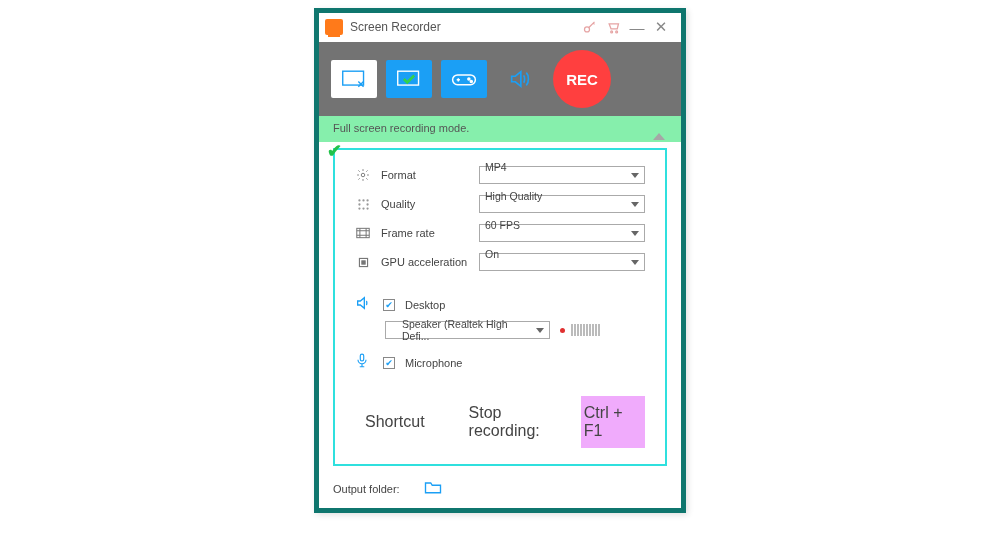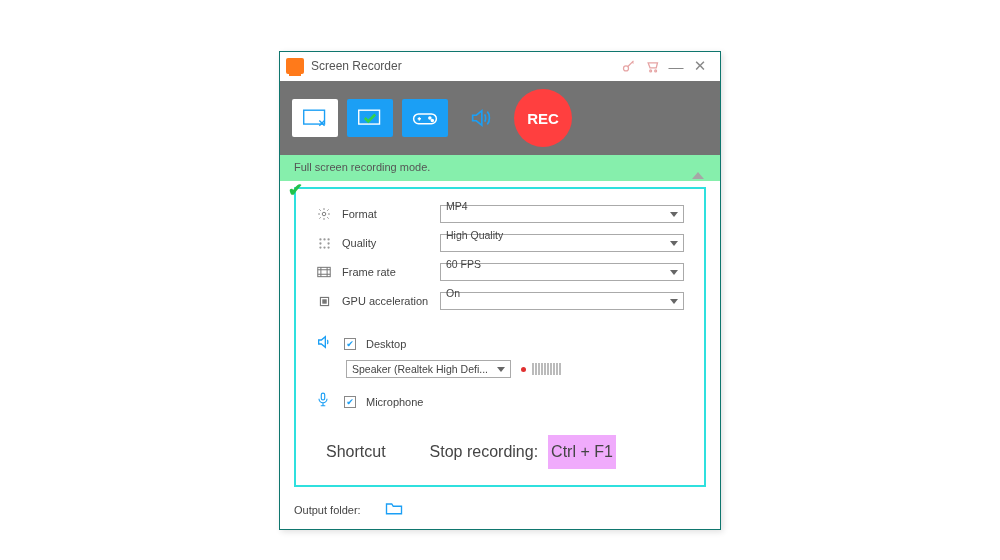--- a/index.html
+++ b/index.html
@@ -7,27 +7,26 @@
     font-family: "Segoe UI", Arial, sans-serif;
     background: #fff;
     width: 1000px;
     height: 560px;
     display: flex;
     justify-content: center;
     align-items: flex-start;
     padding-top: 8px;
   }
   .window {
-    width: 442px;
-    border: 1px solid #0f766e;
+    width: 372px;
+    border: 5px solid #0f766e;
     box-shadow: 2px 2px 6px rgba(0,0,0,0.12);
     background: #fff;
     font-size: 11px;
     color: #444;
-    margin-top: 43px;
   }
   
   .titlebar {
     height: 28px;
     display: flex;
     align-items: center;
     padding: 0 8px 0 6px;
   }
   .app-icon {
     width: 18px; height: 16px;
@@ -185,21 +184,21 @@
     align-items: center;
     gap: 10px;
     margin-left: 30px;
     margin-bottom: 6px;
   }
   .audio-select {
     width: 165px;
     height: 18px;
     border: 1px solid #aaa;
     font-size: 10.5px;
-    padding: 0 16px 0 5px;
+    padding: 0 16px 0 16px;
     display: flex;
     align-items: center;
     position: relative;
     cursor: pointer;
   }
   .audio-select::after {
     content: "";
     position: absolute;
     right: 5px; top: 6px;
     width: 0; height: 0;

